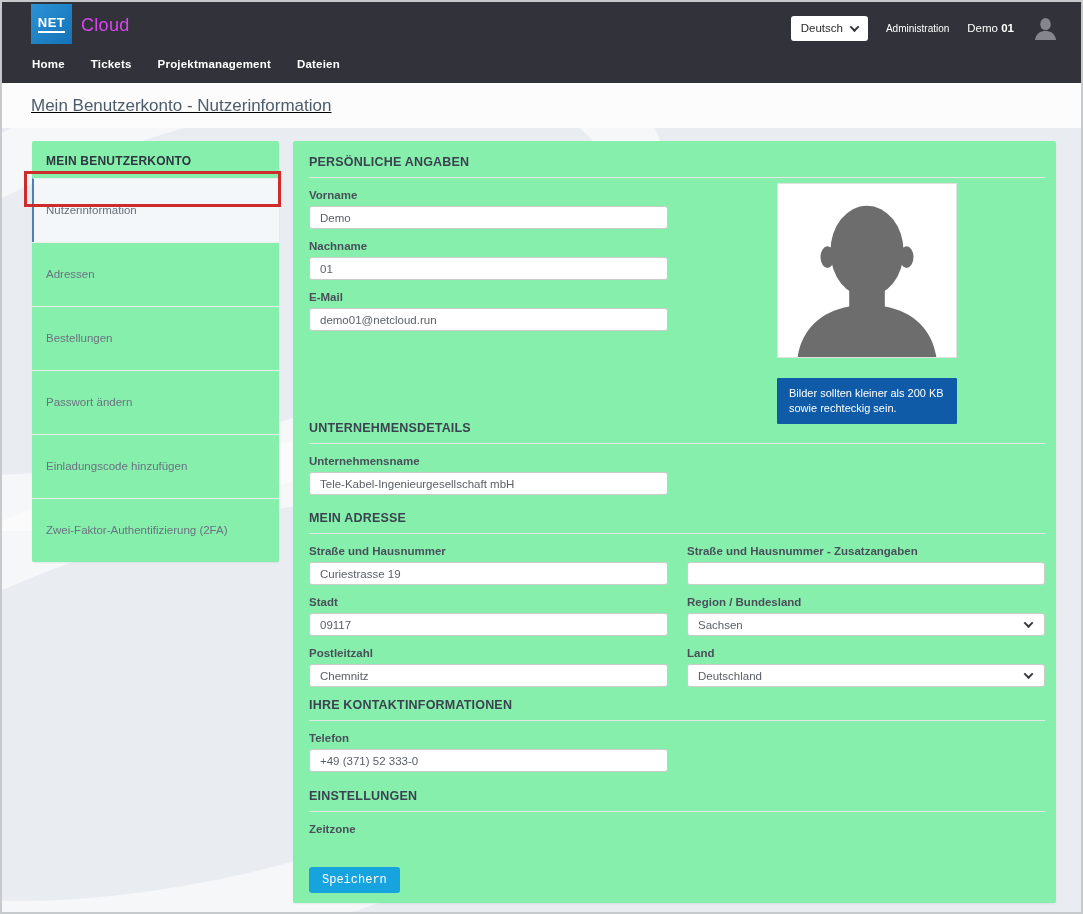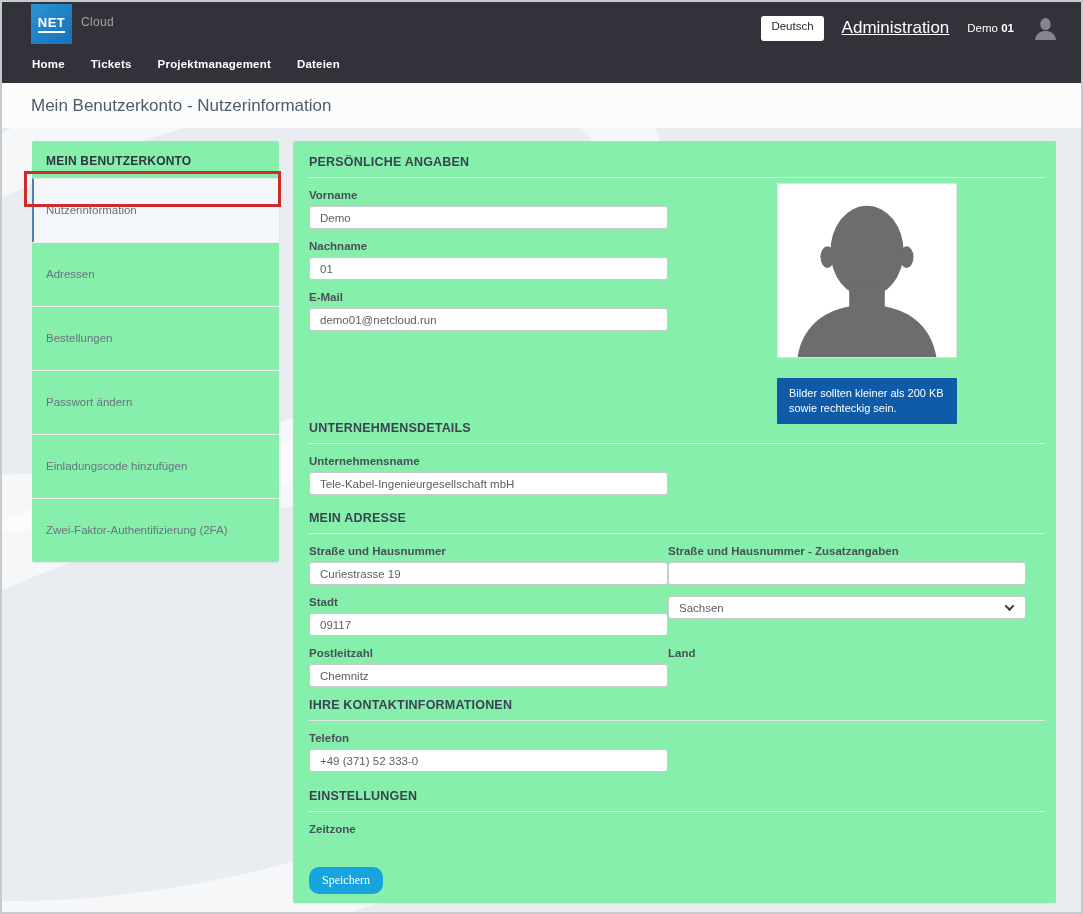--- a/index.html
+++ b/index.html
@@ -25,51 +25,51 @@
     position:absolute; left:29px; top:2px; width:41px; height:40px;
     background:linear-gradient(135deg,#2a93d5 0%, #1573b8 100%);
     display:flex; align-items:center; justify-content:center;
   }
   .logo-net {
     color:#fff; font-weight:700; font-size:13px; letter-spacing:.5px;
     border-bottom:2px solid #fff; padding-bottom:2px; line-height:13px;
   }
   .logo-cloud {
     position:absolute; left:79px; top:13px;
-    color:#a3a3a3; font-size:12px; font-weight:400; letter-spacing:.3px;
+    color:#d946ef; font-size:18px; font-weight:400; letter-spacing:.3px;
   }
   .main-nav {
     position:absolute; left:17px; bottom:7px; display:flex;
   }
   .main-nav .nav-item {
     color:#ffffff; font-size:11.5px; font-weight:700;
     padding:6px 13px; cursor:pointer; letter-spacing:.2px;
   }
   .header-right {
     position:absolute; right:22px; top:12px; height:28px;
     display:flex; align-items:center; gap:18px;
   }
   .lang-select {
     background:#fff; border-radius:3px; height:25px;
-    display:flex; align-items:center; gap:16px; padding:4px 10px;
-    font-size:11.5px; color:#2b2b2b; cursor:pointer;flex-direction:column;
+    display:flex; align-items:center; gap:8px; padding:4px 10px;
+    font-size:11.5px; color:#2b2b2b; cursor:pointer;
   }
   .chev {
     width:7px; height:7px; border-right:2px solid #33333b; border-bottom:2px solid #33333b;
     transform:rotate(45deg) translate(-1px,-1px); display:inline-block;
   }
-  .admin-link { color:#fff; font-size:17px; cursor:pointer;text-decoration:underline; }
+  .admin-link { color:#fff; font-size:10px; cursor:pointer; }
   .user-label { color:#fff; font-size:11.5px; }
   .user-label b { font-weight:700; }
   .avatar-sm { width:27px; height:27px; }
 
   
   .titlebar {
     position:absolute; top:81px; left:0; right:0; height:45px;
-    background:#fcfcfd; display:flex; align-items:center;
+    background:#fcfcfd; display:flex; align-items:center;text-decoration:underline;
   }
   .page-title {
     margin-left:29px; font-size:17px; color:#4d5c6b; font-weight:400;
   }
 
   
   .content {
     position:absolute; top:126px; left:0; right:0; bottom:0;
     background:#e9edf2; overflow:hidden;
   }
@@ -117,38 +117,38 @@
   .txt, .selectbox {
     width:359px; height:23px; border:1px solid #cbcbcb; border-radius:3px;
     background:#fff; font-size:11.5px; color:#5a5f66; padding:0 10px;
     font-family:"Liberation Sans", sans-serif;
   }
   .txt { display:block; outline:none; }
   .selectbox {
     display:flex; align-items:center; justify-content:space-between; cursor:pointer;
   }
   .selectbox .chev { border-color:#3a3a42; margin-right:2px; }
-  .grid2 { display:grid; grid-template-columns:359px 358px; }
+  .grid2 { display:grid; grid-template-columns:359px 358px; column-gap:19px; }
   .grid2 .txt, .grid2 .selectbox { width:100%; }
 
   
   .photo-wrap { position:absolute; left:484px; top:42px; width:180px; }
   .photo-box {
     width:180px; height:175px; border:1px solid #e0e0e0; background:#fff;
     display:flex; align-items:flex-end; justify-content:center; overflow:hidden; cursor:pointer;
   }
   .photo-note {
     margin-top:20px; background:#0f5ba8; color:#fff; font-size:11px;
     line-height:15px; padding:8px 12px; border-radius:1px;
   }
 
   .save-btn {
     position:absolute; left:16px; top:726px;
-    background:#17a3de; color:#fff; border:none; border-radius:10px;
-    font-size:12px; font-family:Liberation Serif, serif;
+    background:#17a3de; color:#fff; border:none; border-radius:3px;
+    font-size:12px; font-family:Liberation Mono, monospace;
     padding:6px 13px; cursor:pointer;
   }
 </style>
 </head>
 <body>
 
 <div class="window">
 
   <div class="topbar">
     <div class="logo-square">
@@ -246,31 +246,36 @@
           </div>
           <div class="field">
             <label>Straße und Hausnummer - Zusatzangaben</label>
             <input class="txt" type="text" value="" style="">
           </div>
           <div class="field">
             <label>Stadt</label>
             <input class="txt" type="text" value="09117" style="">
           </div>
           <div class="field">
+            <label>Region / Bundesland</label>
             <div class="selectbox">
               <span>Sachsen</span>
               <i class="chev"></i>
             </div>
           </div>
           <div class="field">
             <label>Postleitzahl</label>
             <input class="txt" type="text" value="Chemnitz" style="">
           </div>
           <div class="field">
             <label>Land</label>
+            <div class="selectbox">
+              <span>Deutschland</span>
+              <i class="chev"></i>
+            </div>
           </div>
         </div>
       </div>
 
       <div class="section" style="top:557px;">
         <div class="section-title">IHRE KONTAKTINFORMATIONEN</div>
         <div class="field">
           <label>Telefon</label>
           <input class="txt" type="text" value="+49 (371) 52 333-0" style="">
         </div>

